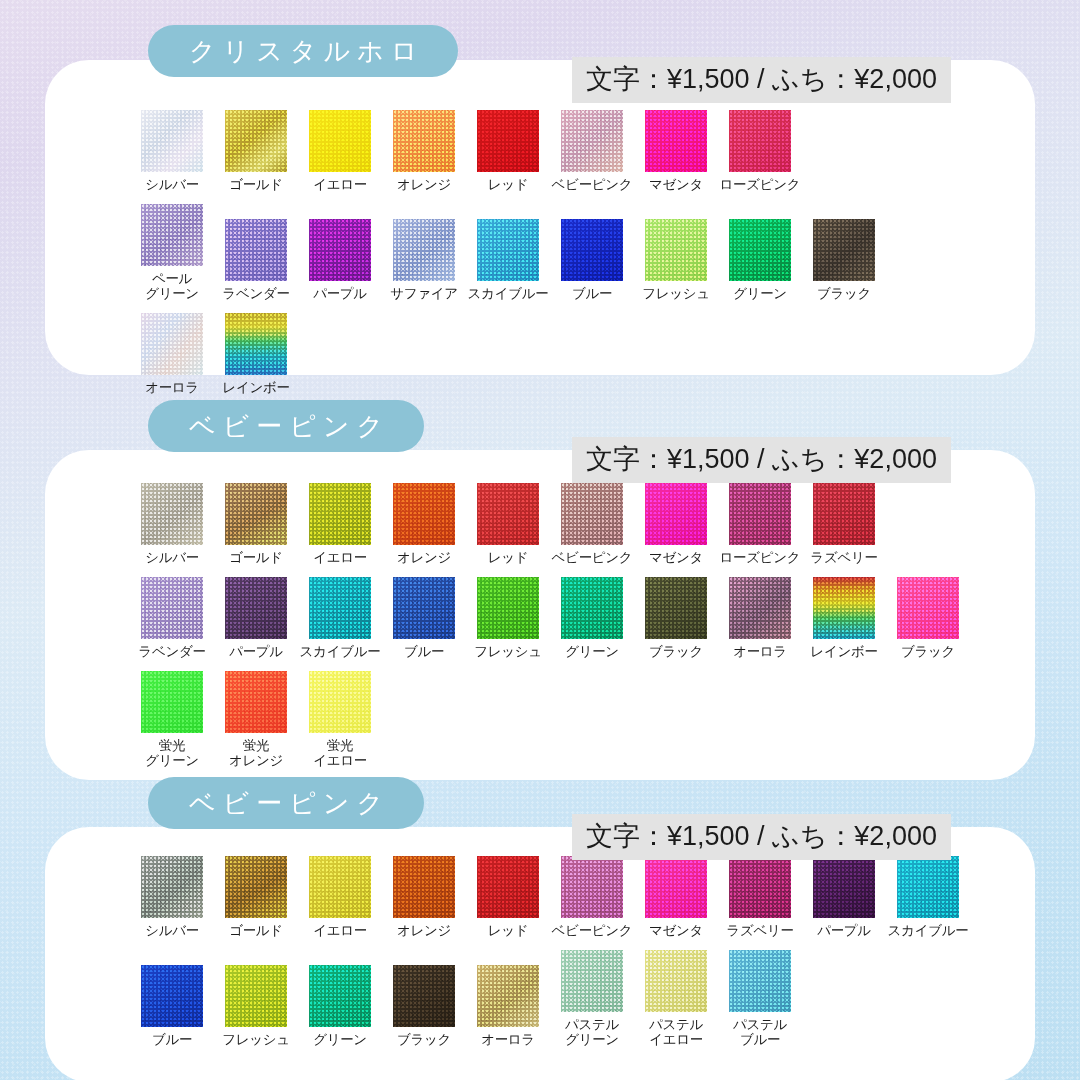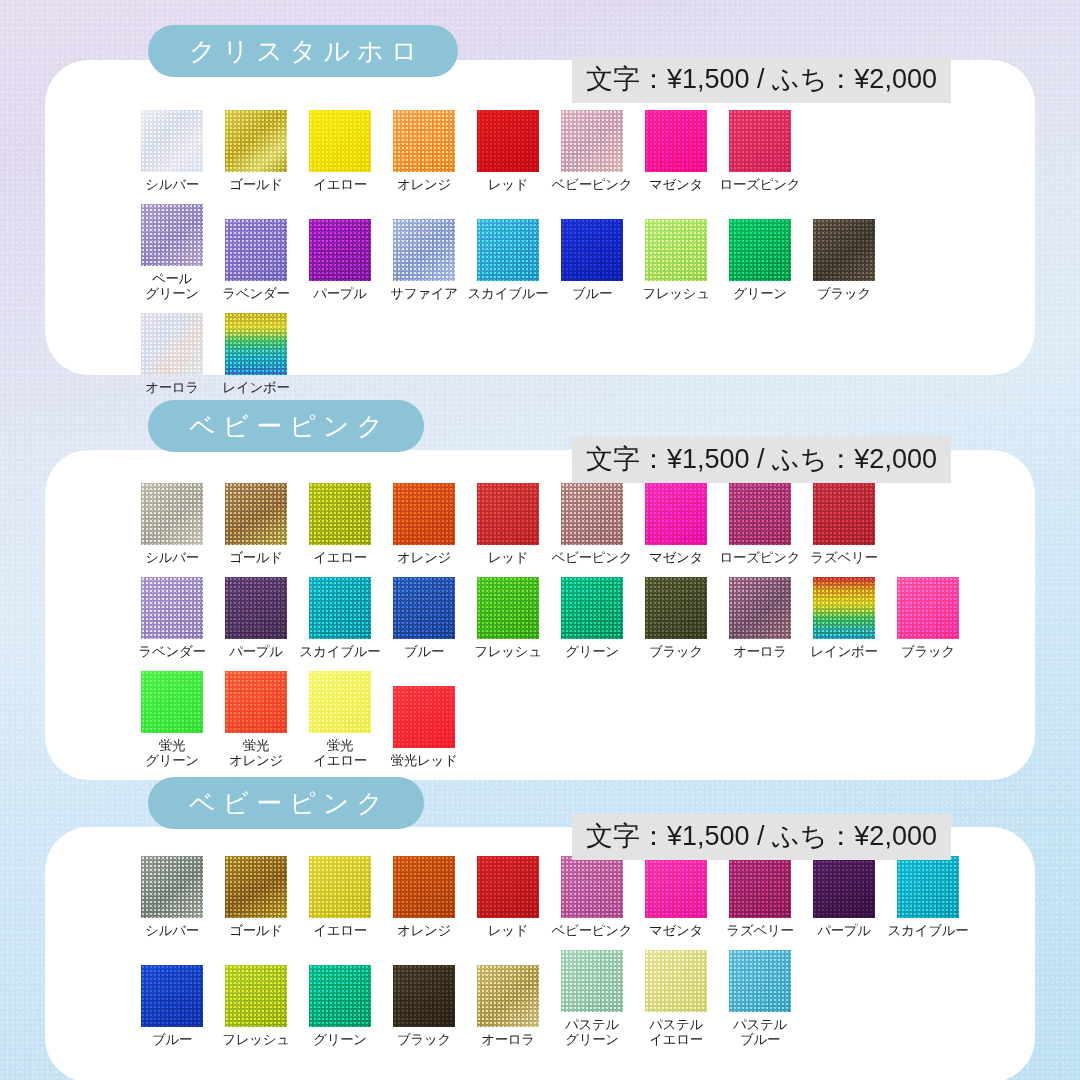--- a/index.html
+++ b/index.html
@@ -279,24 +279,20 @@
           <div class="swatch-item" style="width: 62px;">
             <div class="sw" style="background: linear-gradient(150deg, rgb(250, 84, 52), rgb(233, 56, 36));"></div>
             <div class="lbl" style="width: 86px;">蛍光
 オレンジ</div>
           </div>
           <div class="swatch-item" style="width: 62px;">
             <div class="sw" style="background: linear-gradient(150deg, rgb(245, 246, 98), rgb(232, 234, 73));"></div>
             <div class="lbl" style="width: 86px;">蛍光
 イエロー</div>
           </div>
-          <div class="swatch-item" style="width: 62px;">
-            <div class="sw" style="background: linear-gradient(150deg, rgb(251, 50, 56), rgb(237, 27, 36));"></div>
-            <div class="lbl" style="width: 86px;">蛍光レッド</div>
-          </div>
         </div>
       </div>
   </div>
 
   <div class="section" style="top:772px;">
     <div class="card" style="top:55px;height:255px;"></div>
     <div class="tag" style="left:148px;top:5px;">ベビーピンク</div>
     <div class="price" style="left:572px;top:42px;">文字：¥1,500 / ふち：¥2,000</div>
     <div class="rows" style="left:141px;top:84px;">
         <div class="row" style="margin-bottom: 12px; gap: 22px;">

